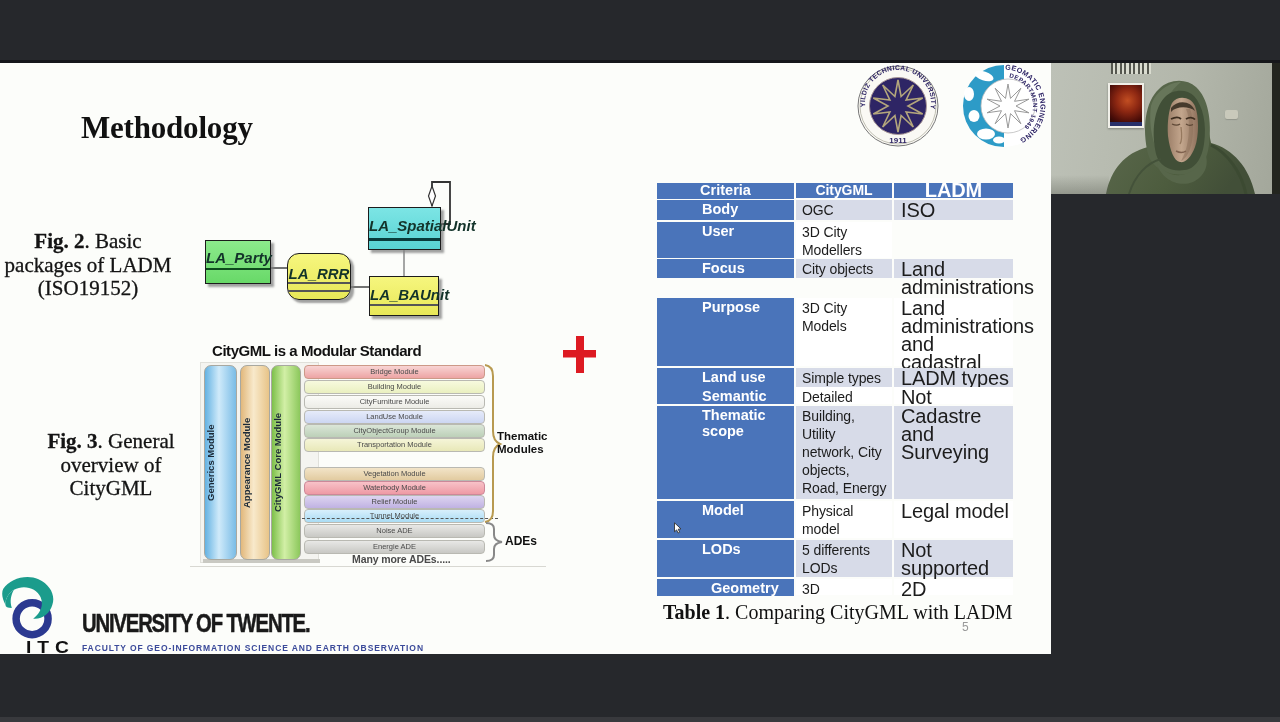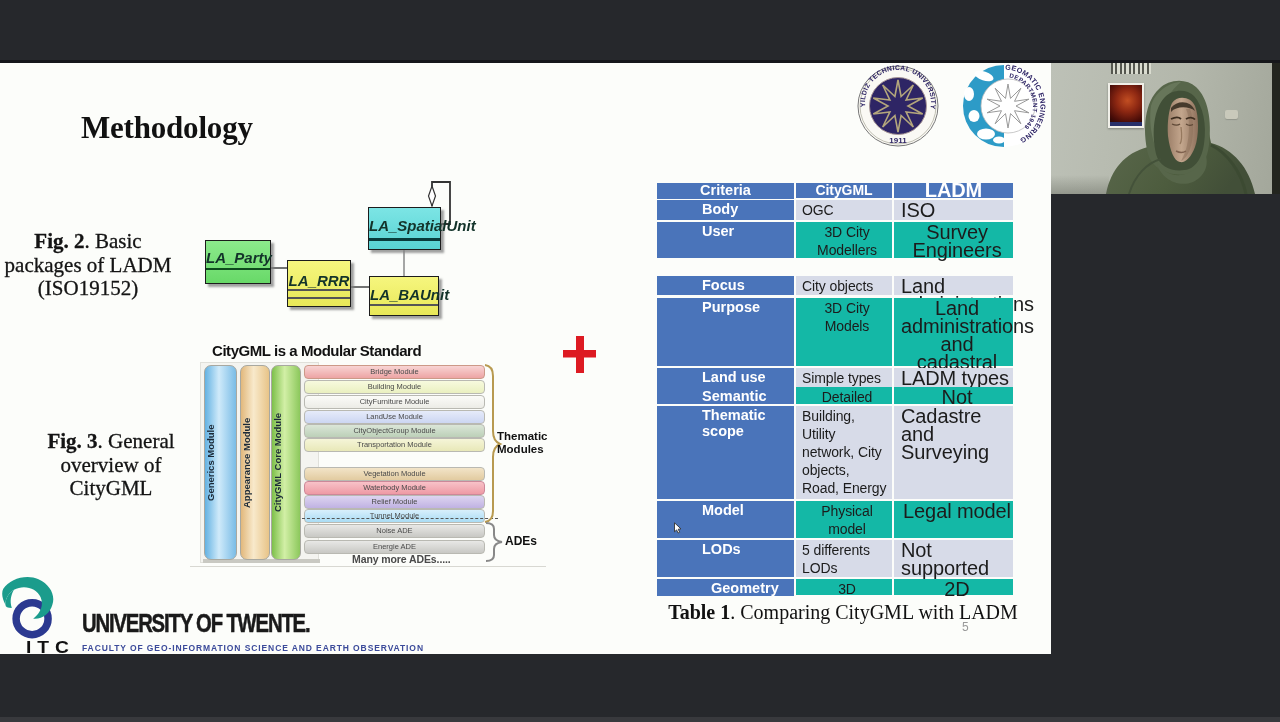--- a/index.html
+++ b/index.html
@@ -30,23 +30,23 @@
     text-align:center;font-size:7.5px;line-height:11px;color:#4a4a4a;font-weight:normal;}
   
   .trow{left:657px;width:356px;}
   .tc1{position:absolute;left:0;top:0;width:137px;height:100%;background:#4a74ba;
     color:#fff;font-weight:bold;font-size:14.5px;padding:1px 0 16px 45px;box-sizing:border-box;}
   .tc2{position:absolute;left:139px;top:0;width:96px;height:100%;
     font-size:14px;color:#1c1c1c;padding:1px 0 0 6px;box-sizing:border-box;line-height:18px;letter-spacing:-0.1px;}
   .tc3{position:absolute;left:237px;top:0;width:119px;height:100%;
     font-size:20px;color:#1c1c1c;padding:1px 0 0 7px;box-sizing:border-box;line-height:18px;letter-spacing:-0.1px;}
   .ra .tc2,.ra .tc3{background:#d7dbe8;}
-  .rb .tc2,.rb .tc3{background:#14b8a6;text-align:center;}
-  
-  #tabcap{left:663px;top:601px;width:360px;text-align:center;
+  .rb .tc2,.rb .tc3{background:#ffffff;}
+  
+  #tabcap{left:663px;top:601px;width:360px;
     font-family:"Liberation Serif",serif;font-size:20px;color:#111;}
   #pagenum{left:962px;top:620px;font-size:12px;color:#999;}
   
   #plus{left:561px;top:330px;width:38px;height:46px;}
   
   #uot{left:82px;top:608px;font-size:26px;font-weight:bold;color:#1a1a1a;
     transform:scaleX(0.78);transform-origin:left;letter-spacing:-1.5px;white-space:nowrap;
     -webkit-text-stroke:0.5px #1a1a1a;}
   #fac{left:82px;top:643px;font-size:8.5px;font-weight:bold;color:#3b4a9a;
     letter-spacing:0.9px;white-space:nowrap;}
@@ -72,21 +72,21 @@
     <path d="M169 117 L189 117" stroke="#444" stroke-width="1.5" fill="none"></path>
     <path d="M224 78 L224 106" stroke="#888" stroke-width="1.5" fill="none"></path>
     <path d="M252 36 L252 12 L270 12 L270 54 L259 54" stroke="#333" stroke-width="1.8" fill="none"></path>
     <path d="M252 16 L255.5 26 L252 36 L248.5 26 Z" fill="#fff" stroke="#333" stroke-width="1.2"></path>
   </svg>
 
   <div class="uml abs" style="left:205px;top:240px;width:64px;height:42px;background:linear-gradient(180deg,#8cea8c,#68d968);">
     <div style="padding-top:8px;">LA_Party</div>
     <div style="position:absolute;left:0;top:27px;width:100%;height:2px;background:#0c4a1c;"></div>
   </div>
-  <div class="uml abs" style="left:287px;top:260px;width:62px;height:45px;background:linear-gradient(180deg,#f6f67e,#e8e858);">
+  <div class="uml abs" style="left:287px;top:253px;width:62px;height:45px;background:linear-gradient(180deg,#f6f67e,#e8e858);border-radius:12px;">
     <div style="padding-top:11px;">LA_RRR</div>
     <div style="position:absolute;left:0;top:28px;width:100%;height:1.5px;background:#555;"></div>
     <div style="position:absolute;left:0;top:36px;width:100%;height:1.5px;background:#555;"></div>
   </div>
   <div class="uml abs" style="left:368px;top:207px;width:71px;height:41px;background:linear-gradient(180deg,#7ce5e5,#58d2d2);">
     <div style="padding-top:9px;">LA_SpatialUnit</div>
     <div style="position:absolute;left:0;top:30px;width:100%;height:2.5px;background:#083b3b;"></div>
   </div>
   <div class="uml abs" style="left:369px;top:276px;width:68px;height:38px;background:linear-gradient(180deg,#f6f67e,#e8e858);">
     <div style="padding-top:9px;">LA_BAUnit</div>
@@ -140,23 +140,22 @@
     <div class="tc3" style="background:#4a74ba;color:#fff;font-weight:bold;text-align:center;padding:0;line-height:14px;">LADM</div>
   </div>
   <div class="trow ra abs" style="top:200px;height:20px;">
     <div class="tc1">Body</div>
       <div class="tc2">OGC</div>
       <div class="tc3">ISO</div>
   </div>
   <div class="trow rb abs" style="top:222px;height:36px;">
     <div class="tc1">User</div>
       <div class="tc2">3D City<br>Modellers</div>
-      <div class="tc3">Survey Engineers</div>
-  </div>
-  <div class="trow ra abs" style="top:276px;height:19px;">
+  </div>
+  <div class="trow ra abs" style="top:259px;height:19px;">
     <div class="tc1">Focus</div>
       <div class="tc2">City objects</div>
       <div class="tc3">Land<br>administrations</div>
   </div>
   <div class="trow rb abs" style="top:298px;height:68px;">
     <div class="tc1">Purpose</div>
       <div class="tc2">3D City<br>Models</div>
       <div class="tc3">Land<br>administrations<br>and cadastral<br>legal models</div>
   </div>
   <div class="trow ra abs" style="top:368px;height:34px;">

